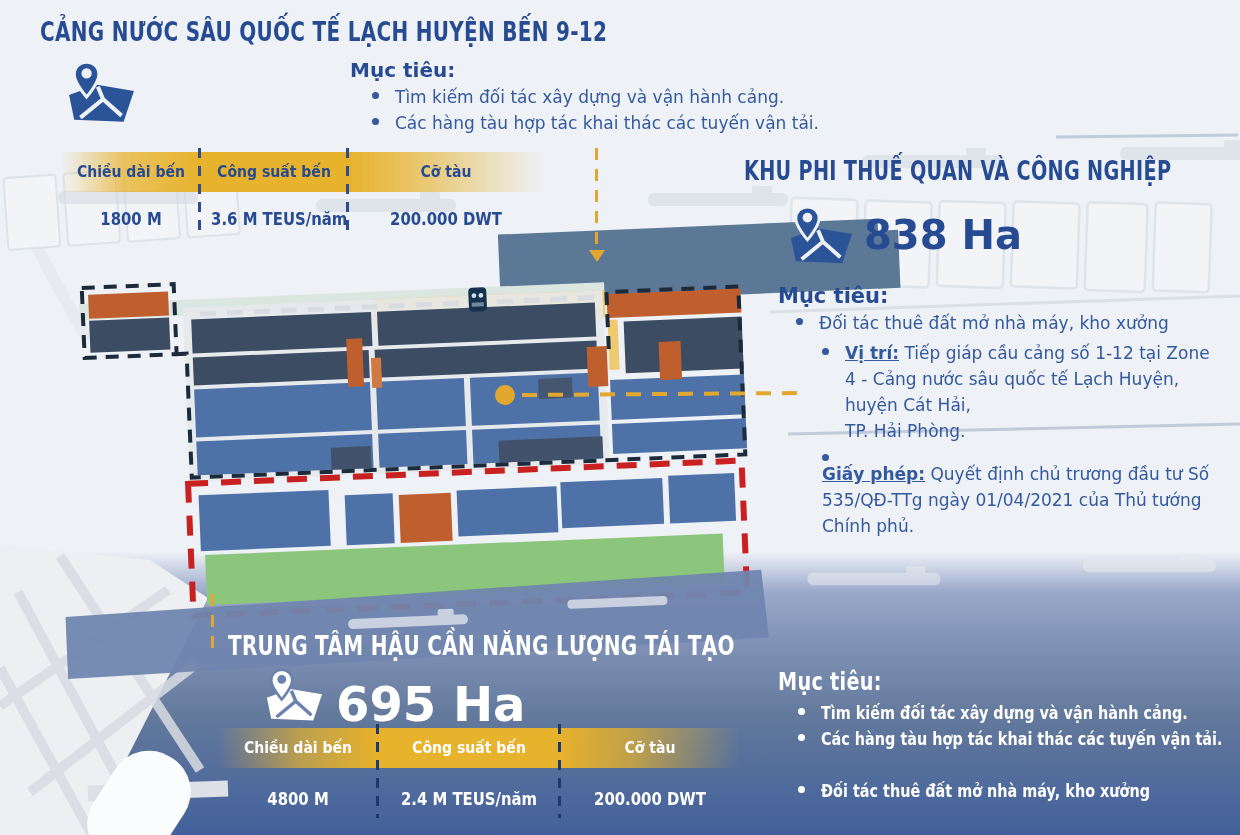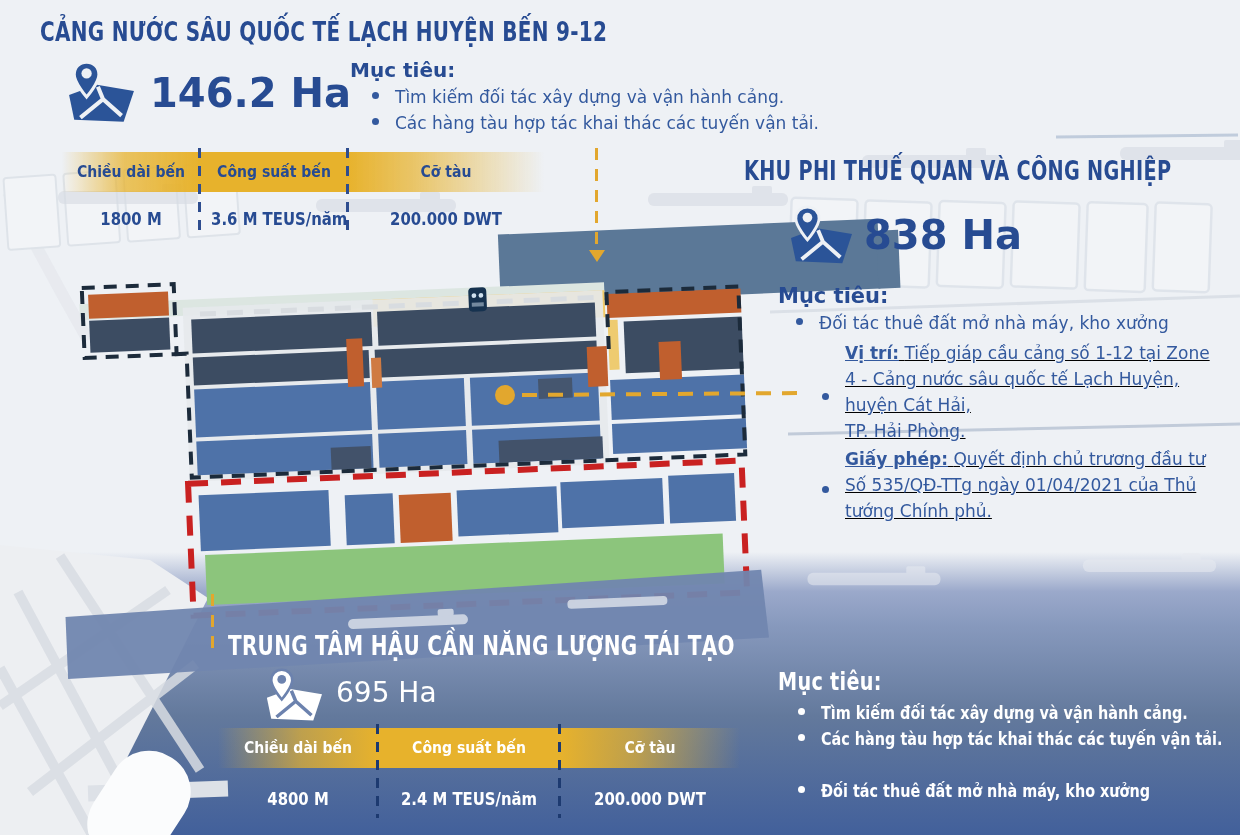--- a/index.html
+++ b/index.html
@@ -25,21 +25,21 @@
   .vsep-top{top:-4px;height:88px;background:repeating-linear-gradient(180deg,#2e4d8f 0 10px,transparent 10px 18px);}
   .vsep-bot{top:-4px;height:94px;background:repeating-linear-gradient(180deg,#1d3a70 0 10px,transparent 10px 18px);}
   
   .ydash-v{width:3px;background:repeating-linear-gradient(180deg,#e2a72e 0 12px,transparent 12px 21px);}
   
   .b-row{position:absolute;display:flex;align-items:flex-start;}
   .dot{width:7px;height:7px;border-radius:50%;flex:0 0 auto;margin-top:8px;margin-right:16px;}
   .dot-blue{background:#33599e;}
   .dot-white{background:#fff;}
   .obj-text{font-size:17px;line-height:26px;}
-  .detail{position:absolute;display:flex;align-items:center;width:400px;text-decoration:underline;}
+  .detail{position:absolute;display:flex;align-items:flex-start;width:400px;}
   .detail .txt{font-size:17px;line-height:26px;white-space:pre-line;}
   .lbl{font-weight:bold;text-decoration:underline;}
   .cond-line{font-weight:bold;white-space:nowrap;transform:scaleX(.8);transform-origin:left center;font-size:18px;line-height:26px;}
 </style>
 </head>
 <body>
 
 <div class="page">
 
   <div class="abs bottom-grad"></div>
@@ -180,21 +180,20 @@
   <div class="abs ydash-v" style="left:211px;top:594px;height:60px;z-index:2;"></div>
 
   <div class="abs condL navy" style="left:40px;top:16px;font-size:27px;z-index:5;">CẢNG NƯỚC SÂU QUỐC TẾ LẠCH HUYỆN BẾN 9-12</div>
 
   <svg class="abs" style="left:66px;top:60px;z-index:5;color:#2b5498;" width="70" height="66" viewBox="0 0 68 64">
     <path d="M3,34 L30,24 L66,30 L56,60 L8,58 Z" fill="currentColor"></path>
     <path d="M14,56 L36,38 L54,54 M36,38 L31,26" stroke="#eef1f5" stroke-width="4" fill="none"></path>
     <path d="M20,2 C27,2 32,7 32,14 C32,22 20,36 20,36 C20,36 8,22 8,14 C8,7 13,2 20,2 Z" fill="currentColor" stroke="#eef1f5" stroke-width="3"></path>
     <circle cx="20" cy="13" r="5" fill="#eef1f5"></circle>
   </svg>
-  <div class="abs navy nowrap" style="left:150px;top:70px;font-size:40px;font-weight:bold;z-index:5;">146.2 Ha</div>
 
   <div class="abs navy" style="left:350px;top:58px;font-size:20px;font-weight:bold;z-index:5;">Mục tiêu:</div>
   <div class="b-row" style="left:372px;top:84px;z-index:5;">
     <span class="dot dot-blue"></span>
     <span class="obj-text body-blue">Tìm kiếm đối tác xây dựng và vận hành cảng.</span>
   </div>
   <div class="b-row" style="left:372px;top:110px;z-index:5;">
     <span class="dot dot-blue"></span>
     <span class="obj-text body-blue">Các hàng tàu hợp tác khai thác các tuyến vận tải.</span>
   </div>
@@ -225,34 +224,34 @@
   <div class="b-row" style="left:796px;top:310px;z-index:5;">
     <span class="dot dot-blue"></span>
     <span class="obj-text body-blue">Đối tác thuê đất mở nhà máy, kho xưởng</span>
   </div>
 
   <div class="detail" style="left:822px;top:340px;z-index:5;">
     <span class="dot dot-blue"></span>
     <span class="txt body-blue"><span class="lbl">Vị trí:</span>&nbsp;<span>Tiếp giáp cầu cảng số 1-12 tại Zone 4 - Cảng nước sâu quốc tế Lạch Huyện, huyện Cát Hải,
 TP. Hải Phòng.</span></span>
   </div>
-  <div class="detail" style="left:822px;top:446px;z-index:5;">
+  <div class="detail" style="left:822px;top:446px;z-index:5;flex-direction:column;">
     <span class="dot dot-blue"></span>
     <span class="txt body-blue"><span class="lbl">Giấy phép:</span>&nbsp;<span>Quyết định chủ trương đầu tư Số 535/QĐ-TTg ngày 01/04/2021 của Thủ tướng Chính phủ.</span></span>
   </div>
 
   <div class="abs condL white" style="left:228px;top:630px;font-size:27px;z-index:5;">TRUNG TÂM HẬU CẦN NĂNG LƯỢNG TÁI TẠO</div>
 
   <svg class="abs" style="left:264px;top:668px;z-index:5;color:#ffffff;" width="60" height="56" viewBox="0 0 68 64">
     <path d="M3,34 L30,24 L66,30 L56,60 L8,58 Z" fill="currentColor"></path>
     <path d="M14,56 L36,38 L54,54 M36,38 L31,26" stroke="#6c82ae" stroke-width="4" fill="none"></path>
     <path d="M20,2 C27,2 32,7 32,14 C32,22 20,36 20,36 C20,36 8,22 8,14 C8,7 13,2 20,2 Z" fill="currentColor" stroke="#6c82ae" stroke-width="3"></path>
     <circle cx="20" cy="13" r="5" fill="#6c82ae"></circle>
   </svg>
-  <div class="abs white nowrap" style="left:336px;top:676px;font-size:28px;font-weight:normal;z-index:5;">695 Ha</div>
+  <div class="abs white nowrap" style="left:336px;top:676px;font-size:48px;font-weight:bold;z-index:5;">695 Ha</div>
 
   <div class="abs" style="left:218px;top:728px;width:522px;height:96px;z-index:5;">
     <div class="abs band band-bot"></div>
     <div class="vsep vsep-bot" style="left:158px;"></div>
     <div class="vsep vsep-bot" style="left:340px;"></div>
     <div class="tcell th white" style="left:0;width:160px;">Chiều dài bến</div>
     <div class="tcell th white" style="left:160px;width:182px;">Công suất bến</div>
     <div class="tcell th white" style="left:342px;width:180px;">Cỡ tàu</div>
     <div class="tcell td white" style="left:0;width:160px;top:56px;">4800 M</div>
     <div class="tcell td white" style="left:160px;width:182px;top:56px;">2.4 M TEUS/năm</div>

